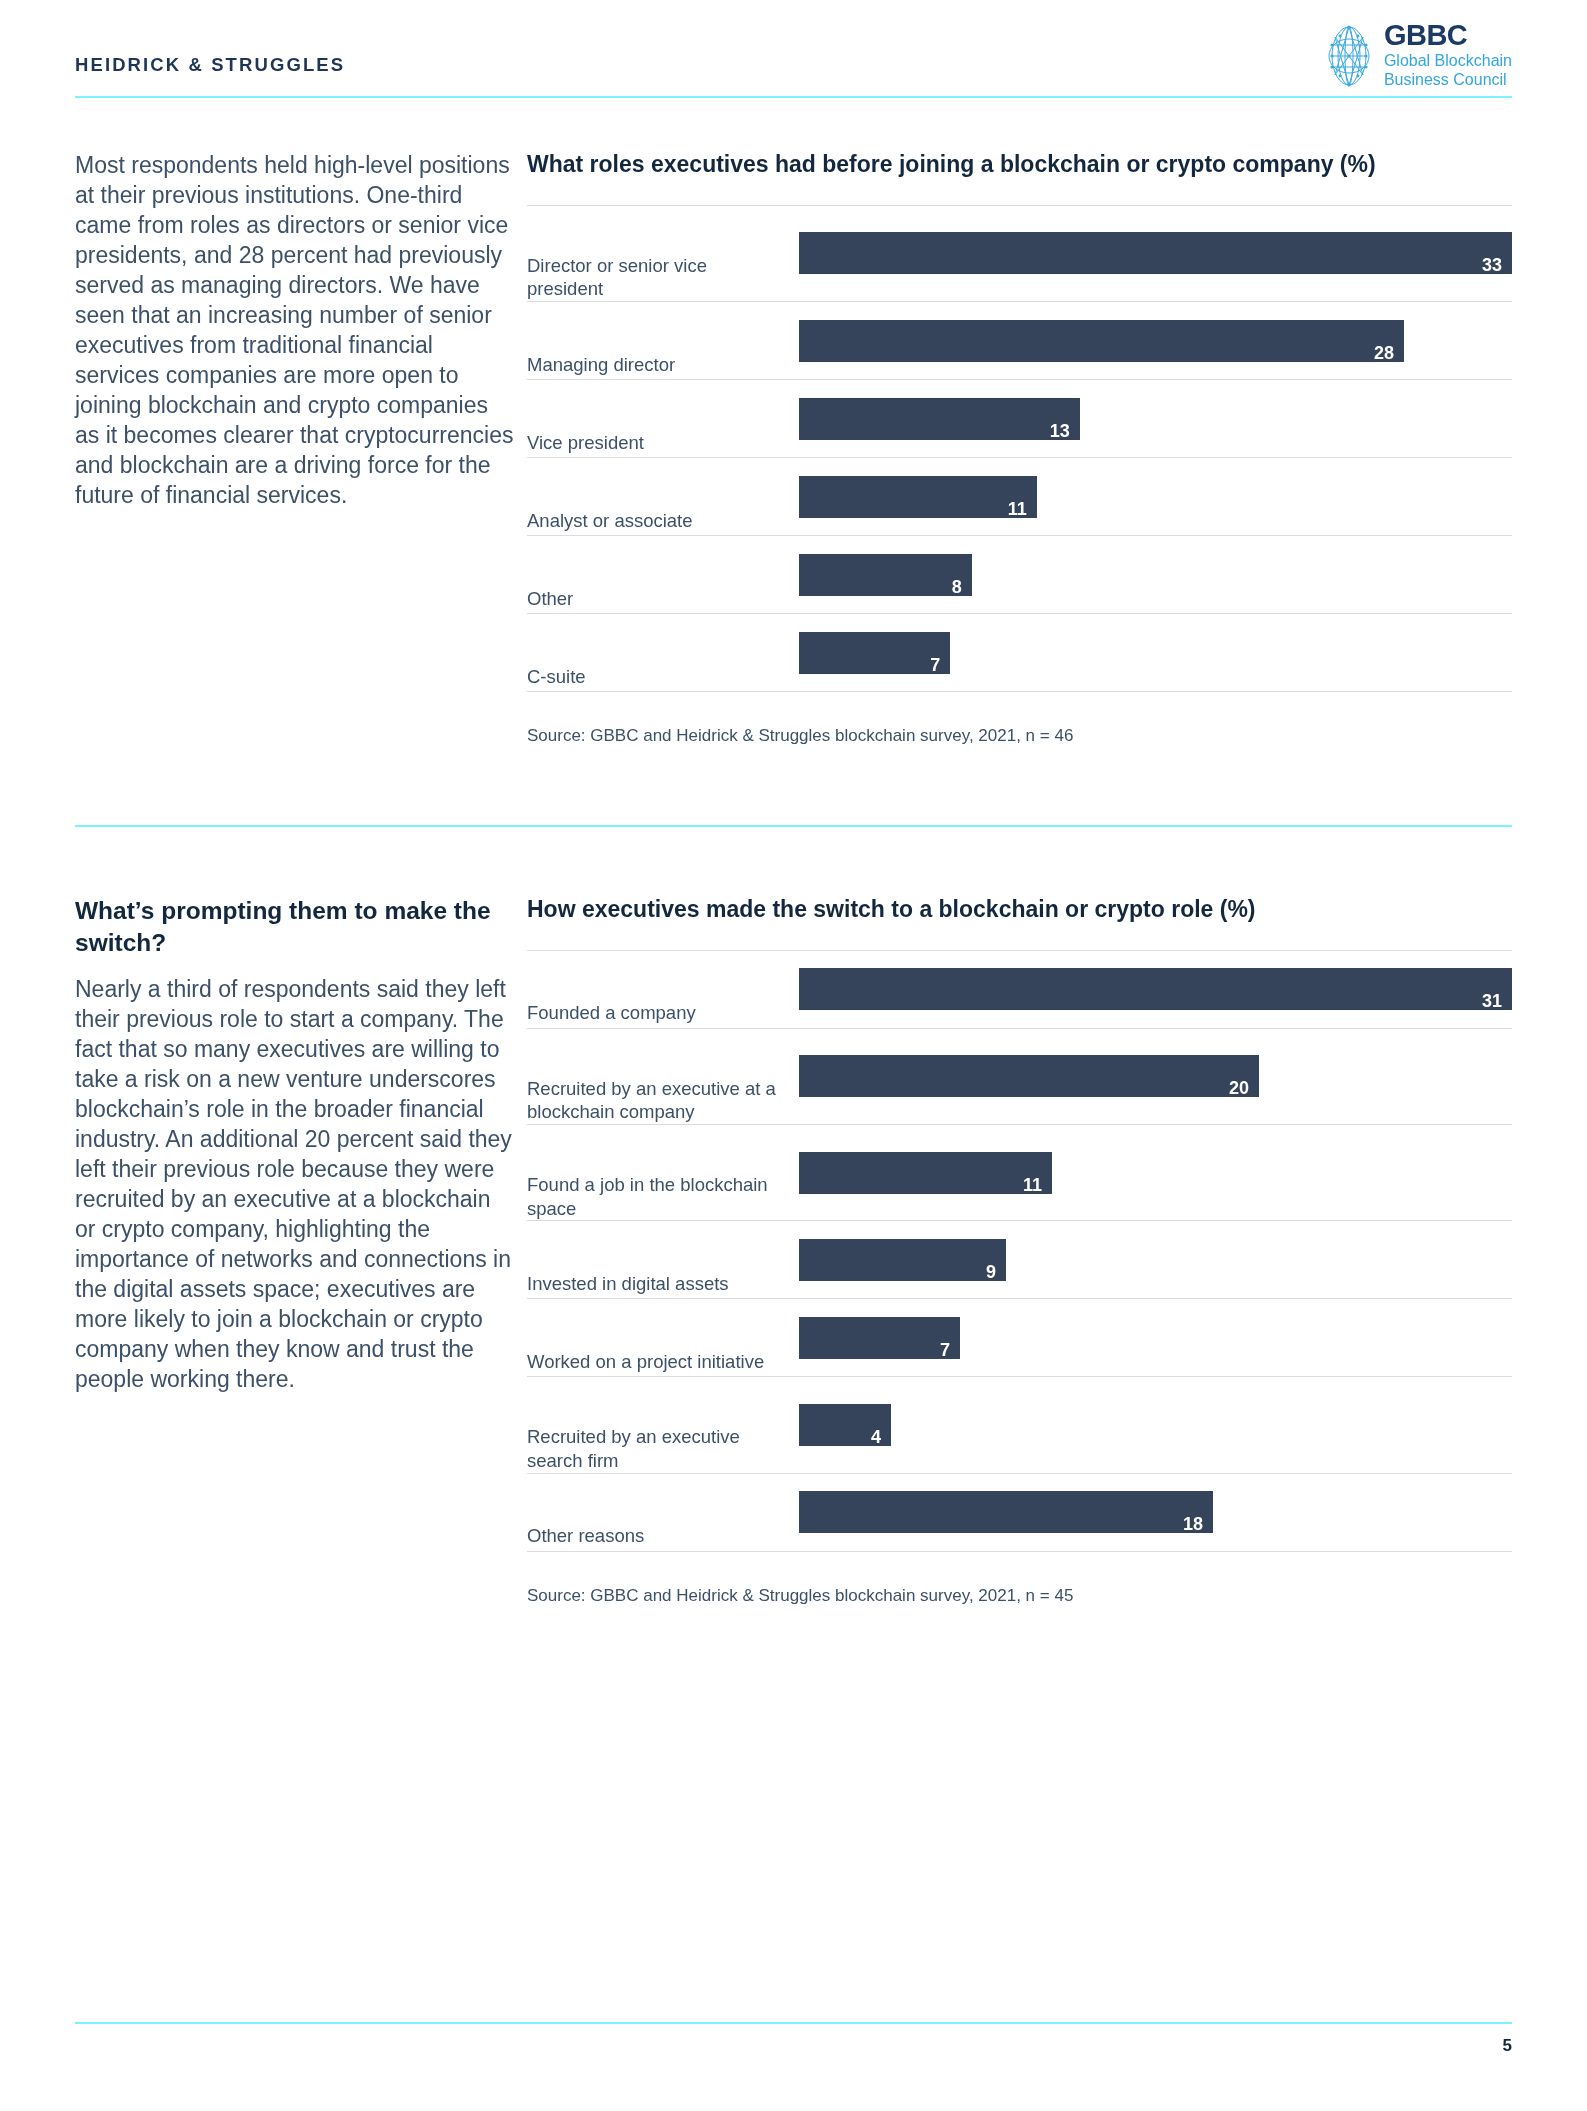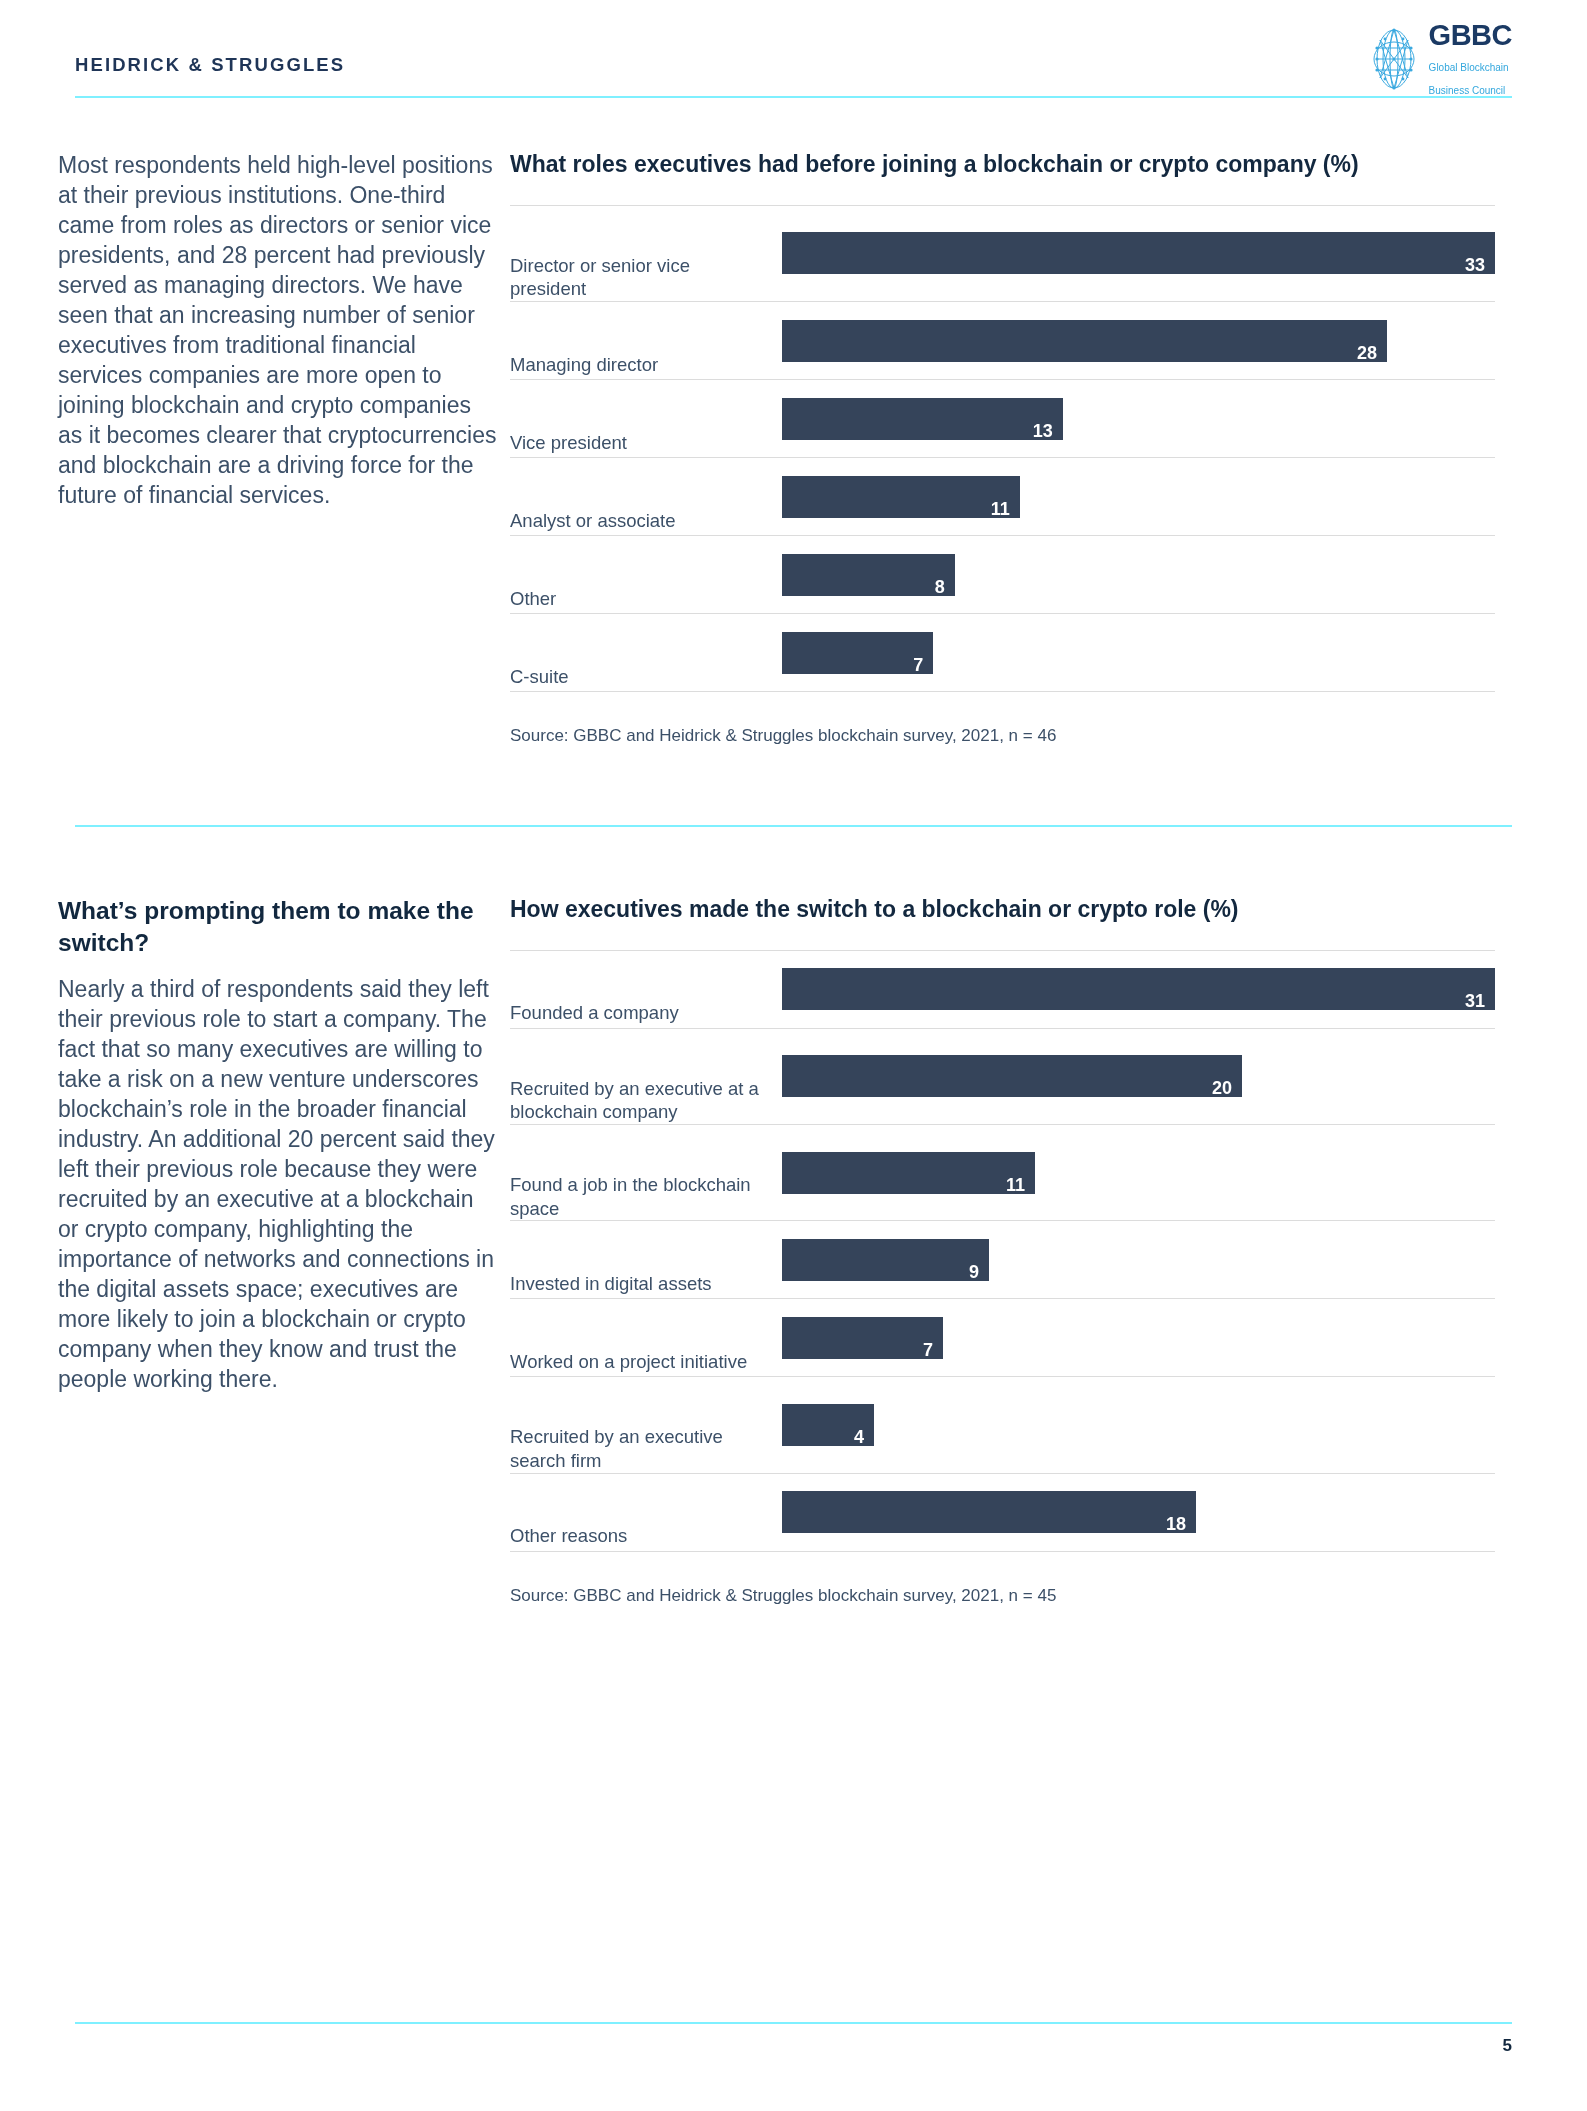--- a/index.html
+++ b/index.html
@@ -61,30 +61,30 @@
     line-height: 1;
   }
   .gbbc-words .gbbc-title {
     font-size: 29px;
     font-weight: bold;
     color: #1b3a64;
     letter-spacing: -0.5px;
     line-height: 0.95;
   }
   .gbbc-words .gbbc-sub {
-    font-size: 10px;
+    font-size: 16px;
     color: #33a7dd;
     line-height: 1.12;
-    margin-top: 12px;
+    margin-top: 2px;
   }
 
   
   .section {
     position: absolute;
-    left: 58px;
+    left: 75px;
     width: 1437px;
   }
   .section-inner {
     display: flex;
     align-items: flex-start;
   }
   .side-col {
     width: 452px;
     flex: 0 0 452px;
     padding-right: 10px;

